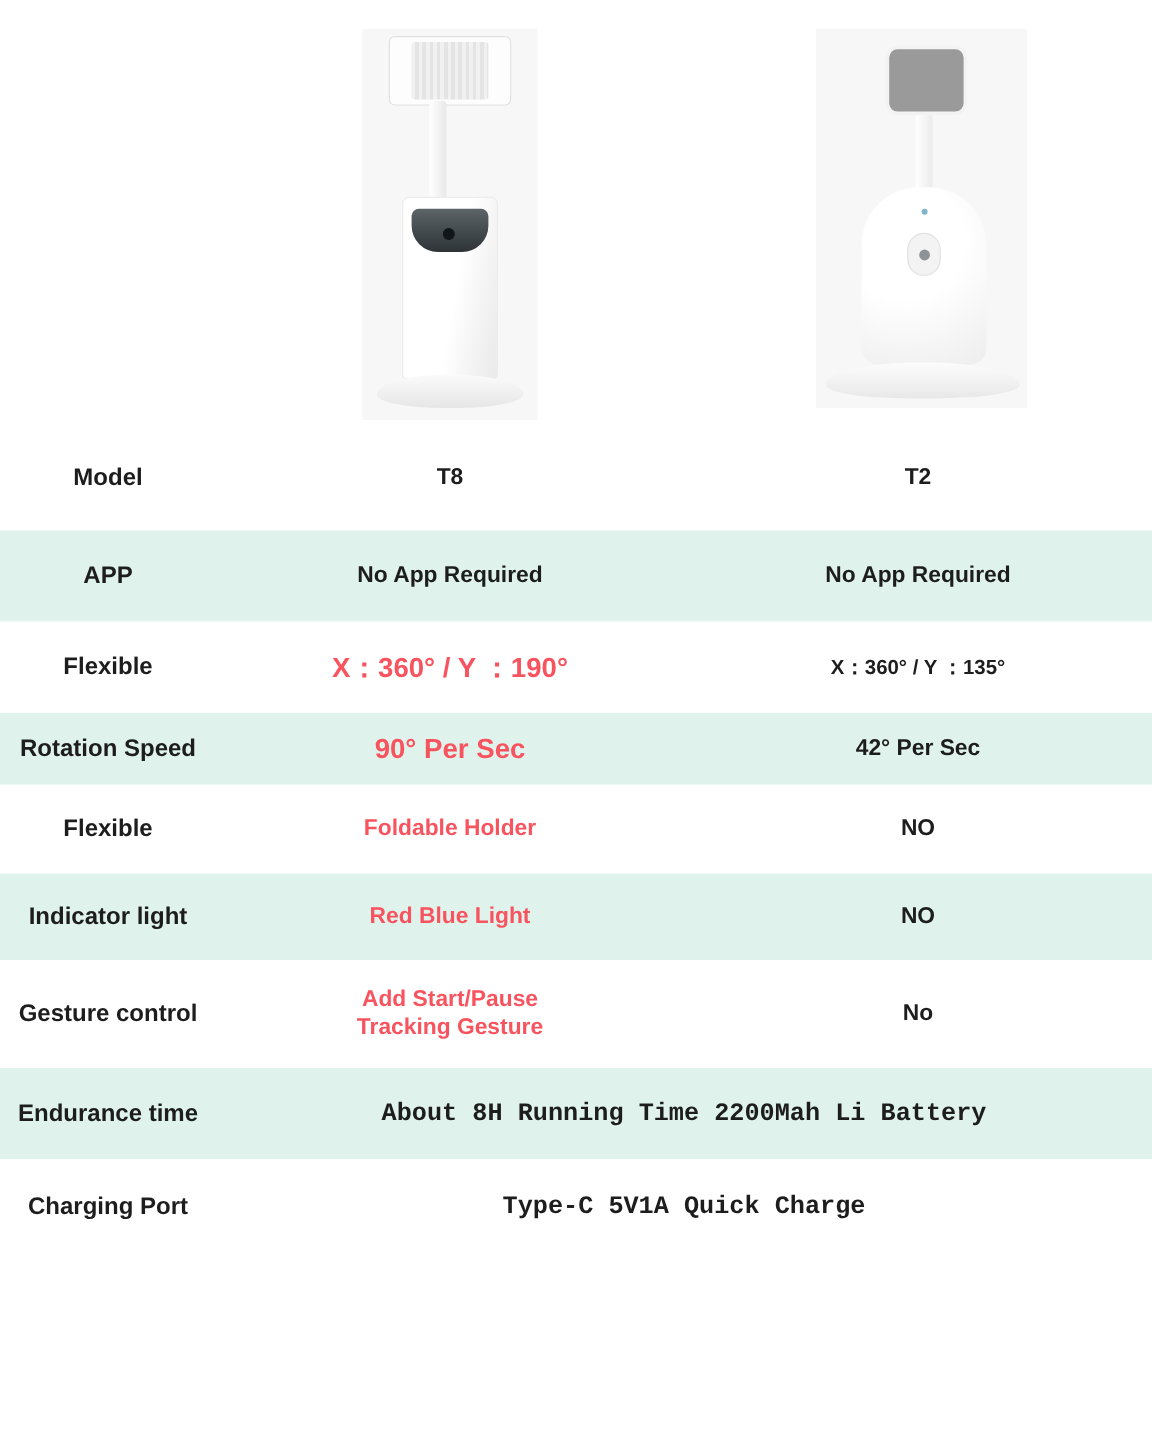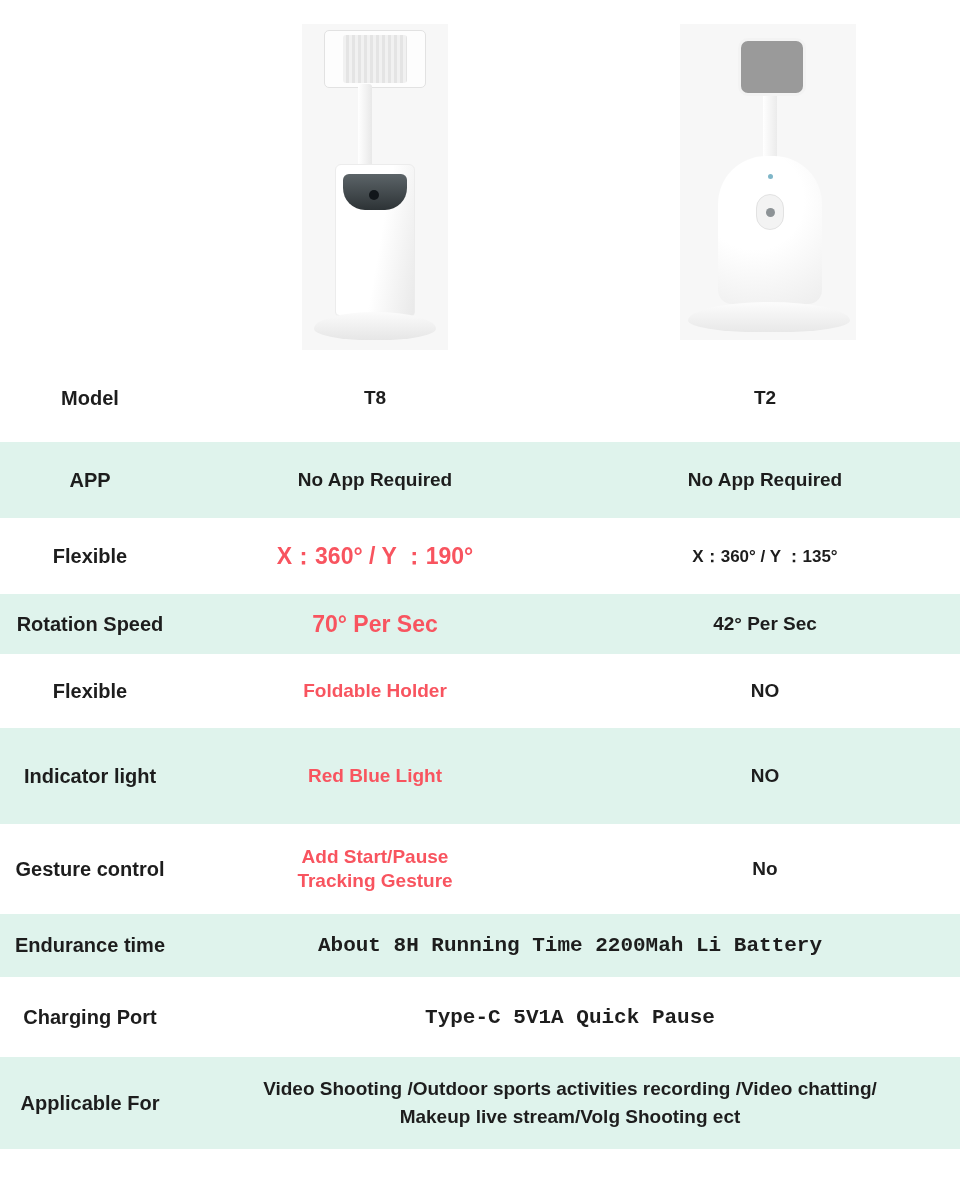--- a/index.html
+++ b/index.html
@@ -232,38 +232,38 @@
           </td>
           <td class="c-b">
             <div class="val small" style="white-space: pre-line;">X：360° / Y ：135°</div>
           </td>
         </tr>
         <tr class="mint" style="height: 60px;">
           <td class="c-label">
             <div class="lbl">Rotation Speed</div>
           </td>
           <td class="c-a">
-            <div class="val red big" style="white-space: pre-line;">70° Per Sec</div>
+            <div class="val red big" style="white-space: pre-line;">90° Per Sec</div>
           </td>
           <td class="c-b">
             <div class="val" style="white-space: pre-line;">42° Per Sec</div>
           </td>
         </tr>
         <tr class="white" style="height: 74px;">
           <td class="c-label">
             <div class="lbl">Flexible</div>
           </td>
           <td class="c-a">
             <div class="val red" style="white-space: pre-line;">Foldable Holder</div>
           </td>
           <td class="c-b">
             <div class="val" style="white-space: pre-line;">NO</div>
           </td>
         </tr>
-        <tr class="mint" style="height: 96px;">
+        <tr class="mint" style="height: 72px;">
           <td class="c-label">
             <div class="lbl">Indicator light</div>
           </td>
           <td class="c-a">
             <div class="val red" style="white-space: pre-line;">Red Blue Light</div>
           </td>
           <td class="c-b">
             <div class="val" style="white-space: pre-line;">NO</div>
           </td>
         </tr>
@@ -272,41 +272,32 @@
             <div class="lbl">Gesture control</div>
           </td>
           <td class="c-a">
             <div class="val red two-line" style="white-space: pre-line;">Add Start/Pause
 Tracking Gesture</div>
           </td>
           <td class="c-b">
             <div class="val" style="white-space: pre-line;">No</div>
           </td>
         </tr>
-        <tr class="mint" style="height: 63px;">
+        <tr class="mint" style="height: 76px;">
           <td class="c-label">
             <div class="lbl">Endurance time</div>
           </td>
           <td class="" colspan="2" style="text-align: center;">
             <div class="val wide" style="white-space: pre-line;">About 8H Running Time 2200Mah Li Battery</div>
           </td>
         </tr>
         <tr class="white" style="height: 80px;">
           <td class="c-label">
             <div class="lbl">Charging Port</div>
           </td>
           <td class="" colspan="2" style="text-align: center;">
-            <div class="val wide" style="white-space: pre-line;">Type-C   5V1A  Quick Pause</div>
-          </td>
-        </tr>
-        <tr class="mint" style="height: 92px;">
-          <td class="c-label">
-            <div class="lbl">Applicable For</div>
-          </td>
-          <td class="" colspan="2" style="text-align: center;">
-            <div class="val apply" style="white-space: pre-line;">Video Shooting /Outdoor sports activities recording /Video chatting/
-Makeup live stream/Volg Shooting ect</div>
+            <div class="val wide" style="white-space: pre-line;">Type-C   5V1A  Quick Charge</div>
           </td>
         </tr>
       </tbody>
   </table>
 
 </div>
 
 </body></html>

